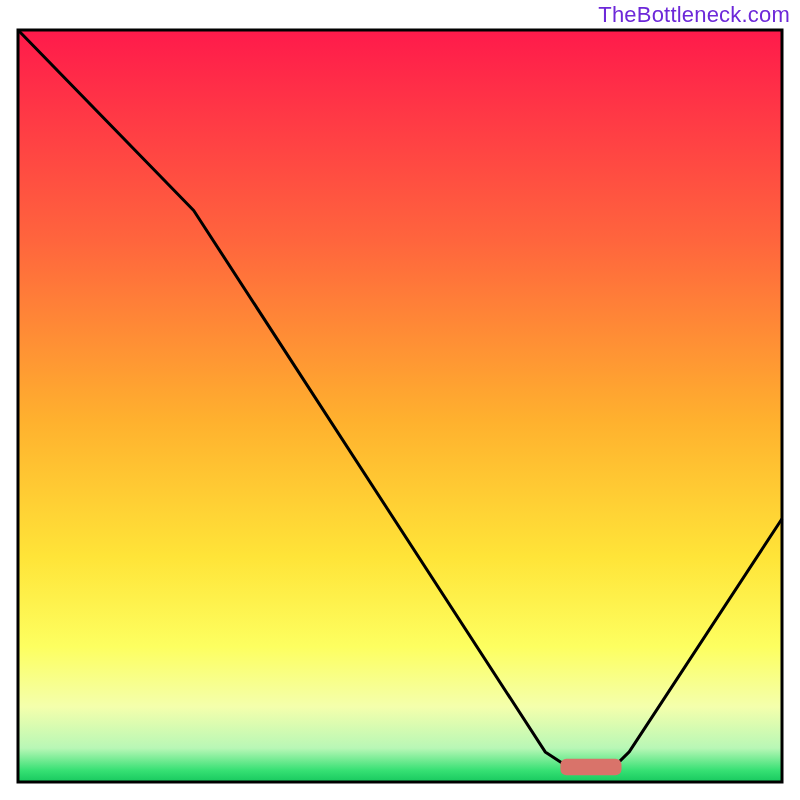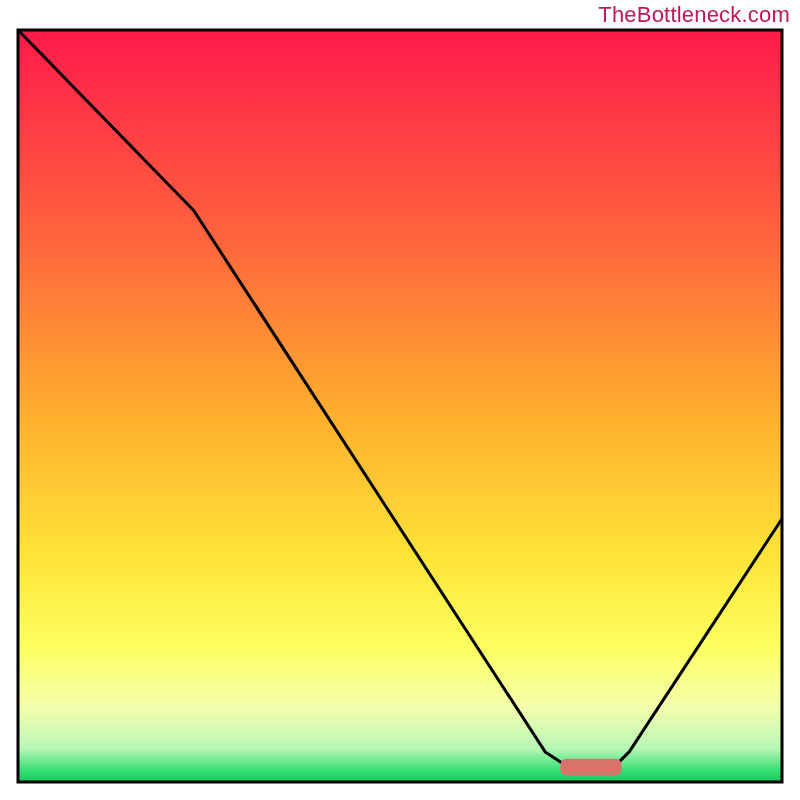--- a/index.html
+++ b/index.html
@@ -14,21 +14,21 @@
     position: relative;
     width: 800px;
     height: 800px;
   }
   .watermark {
     position: absolute;
     top: 2px;
     right: 10px;
     font-size: 22px;
     font-weight: 500;
-    color: #be185d;
+    color: #6d28d9;
     letter-spacing: 0.2px;
   }
   svg.chart {
     position: absolute;
     top: 0;
     left: 0;
     width: 800px;
     height: 800px;
     display: block;
   }

